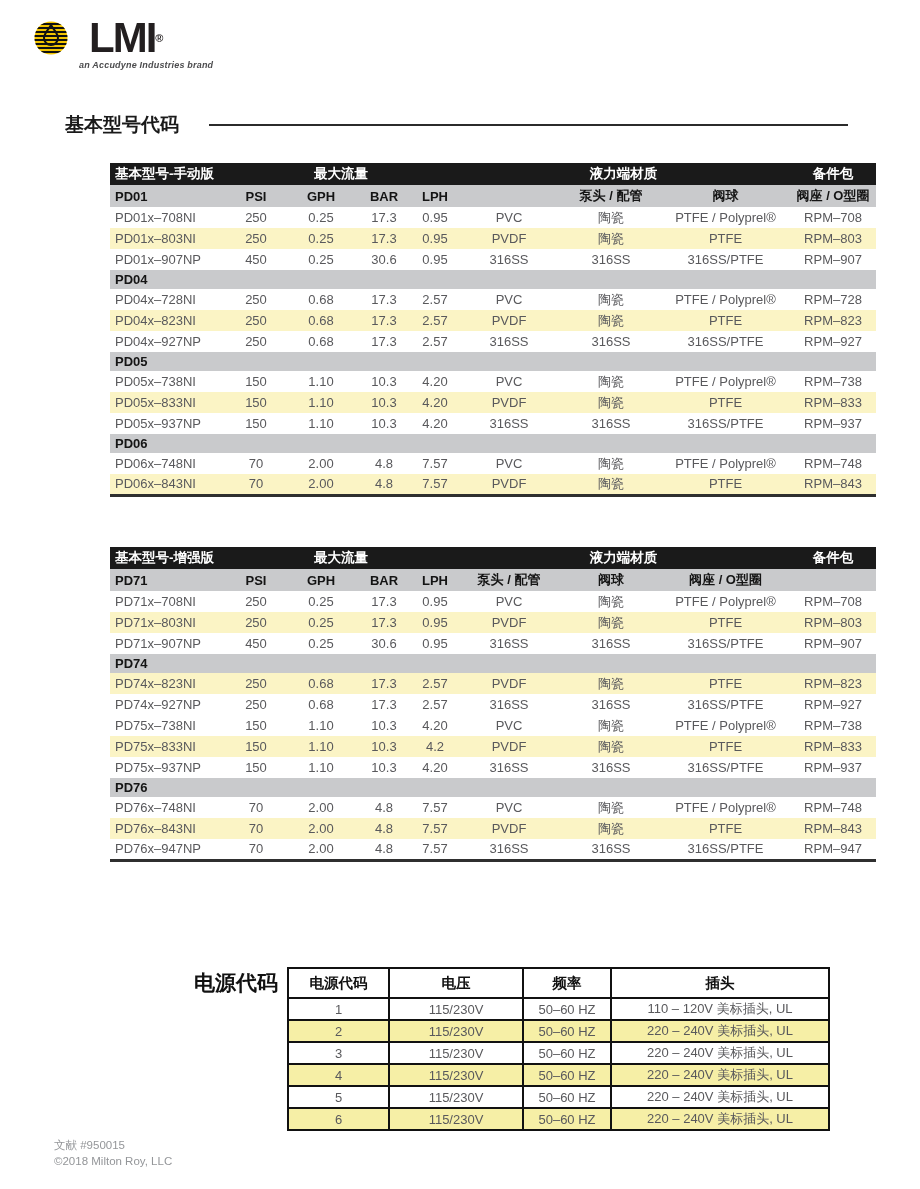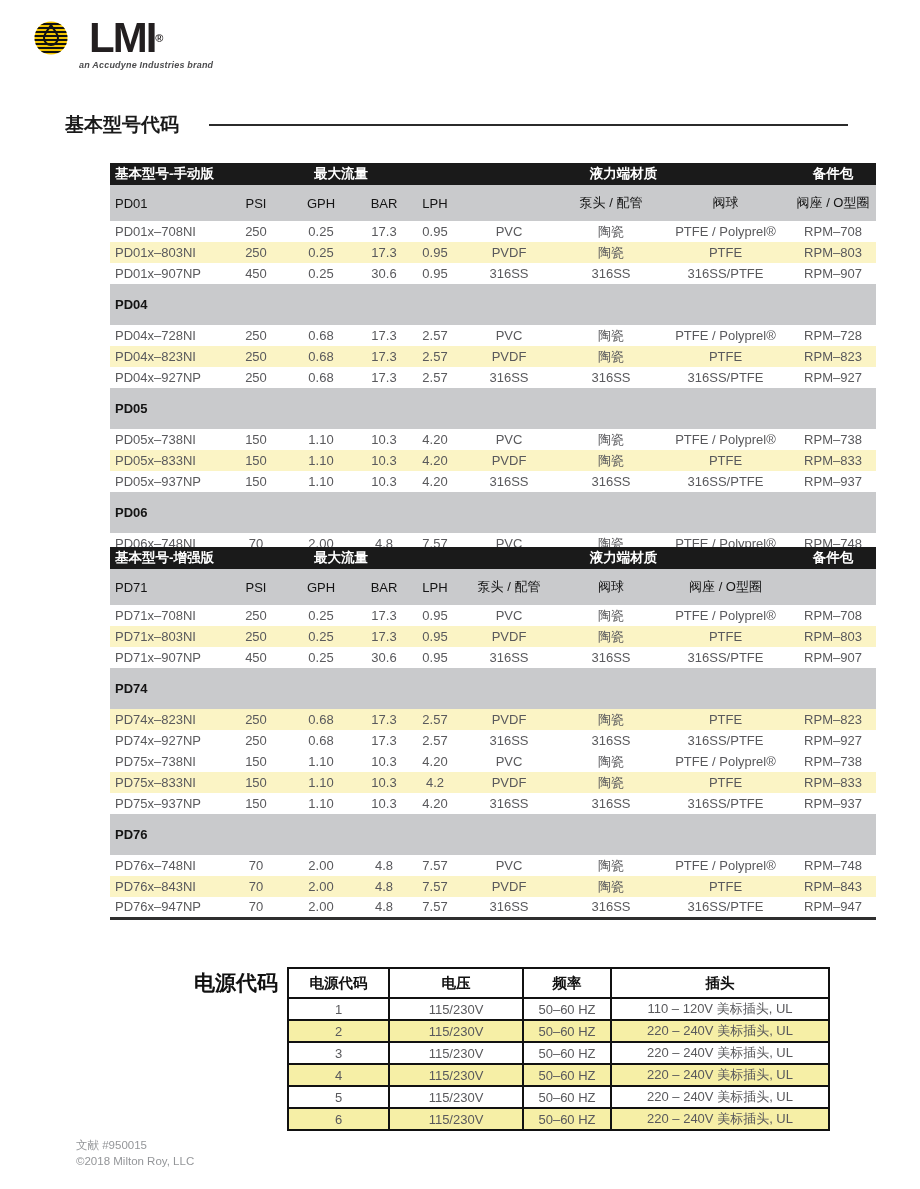--- a/index.html
+++ b/index.html
@@ -27,34 +27,34 @@
   
   .section-head{position:absolute;left:65px;top:112px;width:783px;display:flex;align-items:center;gap:16px;}
   .section-title{font-size:19px;font-weight:bold;color:#1a1a1a;white-space:nowrap;}
   .section-rule{flex:1;height:2px;background:#2b2b2b;margin-left:14px;}
   
   .model-table-wrap{position:absolute;left:62px;margin-left:48px;}
   .t1{top:163px;} .t2{top:547px;}
   table.model{border-collapse:collapse;table-layout:fixed;width:766px;border-bottom:3px solid #2f2f2f;}
   table.model th,table.model td{padding:0 5px;white-space:nowrap;overflow:hidden;font-size:13px;vertical-align:middle;}
   table.model thead tr.top th{background:var(--header-black);color:#fff;height:22px;font-size:13.5px;font-weight:bold;}
-  table.model thead tr.sub th{background:var(--band-gray);color:#141414;height:36px;font-weight:normal;}
+  table.model thead tr.sub th{background:var(--band-gray);color:#141414;height:22px;font-weight:bold;}
   table.model tbody td{height:21px;color:var(--body-text);}
-  table.model tbody tr.band td{background:var(--band-gray);color:#141414;font-weight:bold;height:41px;text-align:left;}
+  table.model tbody tr.band td{background:var(--band-gray);color:#141414;font-weight:bold;height:19px;text-align:left;}
   table.model tbody tr.hl td{background:var(--hl-yellow);}
   .left{text-align:left;} .center{text-align:center;}
   
   .power-label{position:absolute;left:168px;top:969px;width:110px;text-align:right;font-size:21px;font-weight:bold;color:#111;}
   .power-wrap{position:absolute;left:287px;top:967px;}
   table.power{border-collapse:collapse;table-layout:fixed;width:541px;border:2px solid #111;}
   table.power th{border:2px solid #111;background:#fff;color:#111;height:30px;font-size:14.5px;font-weight:bold;text-align:center;}
   table.power td{border:2px solid #111;height:22px;font-size:13px;color:var(--body-text);text-align:center;white-space:nowrap;}
   table.power tr.hl td{background:var(--power-yellow);}
   
-  .footer{position:absolute;left:76px;top:1137px;font-size:11.5px;color:#949699;line-height:16px;}
+  .footer{position:absolute;left:54px;top:1137px;font-size:11.5px;color:#949699;line-height:16px;}
 </style>
 </head>
 <body>
 
 <div class="logo">
   <div class="logo-row">
     <svg class="logo-ball" viewBox="0 0 36 36" aria-hidden="true">
       <defs>
           <clipPath id="ballclip">
             <circle cx="18" cy="18" r="16.5"></circle>

